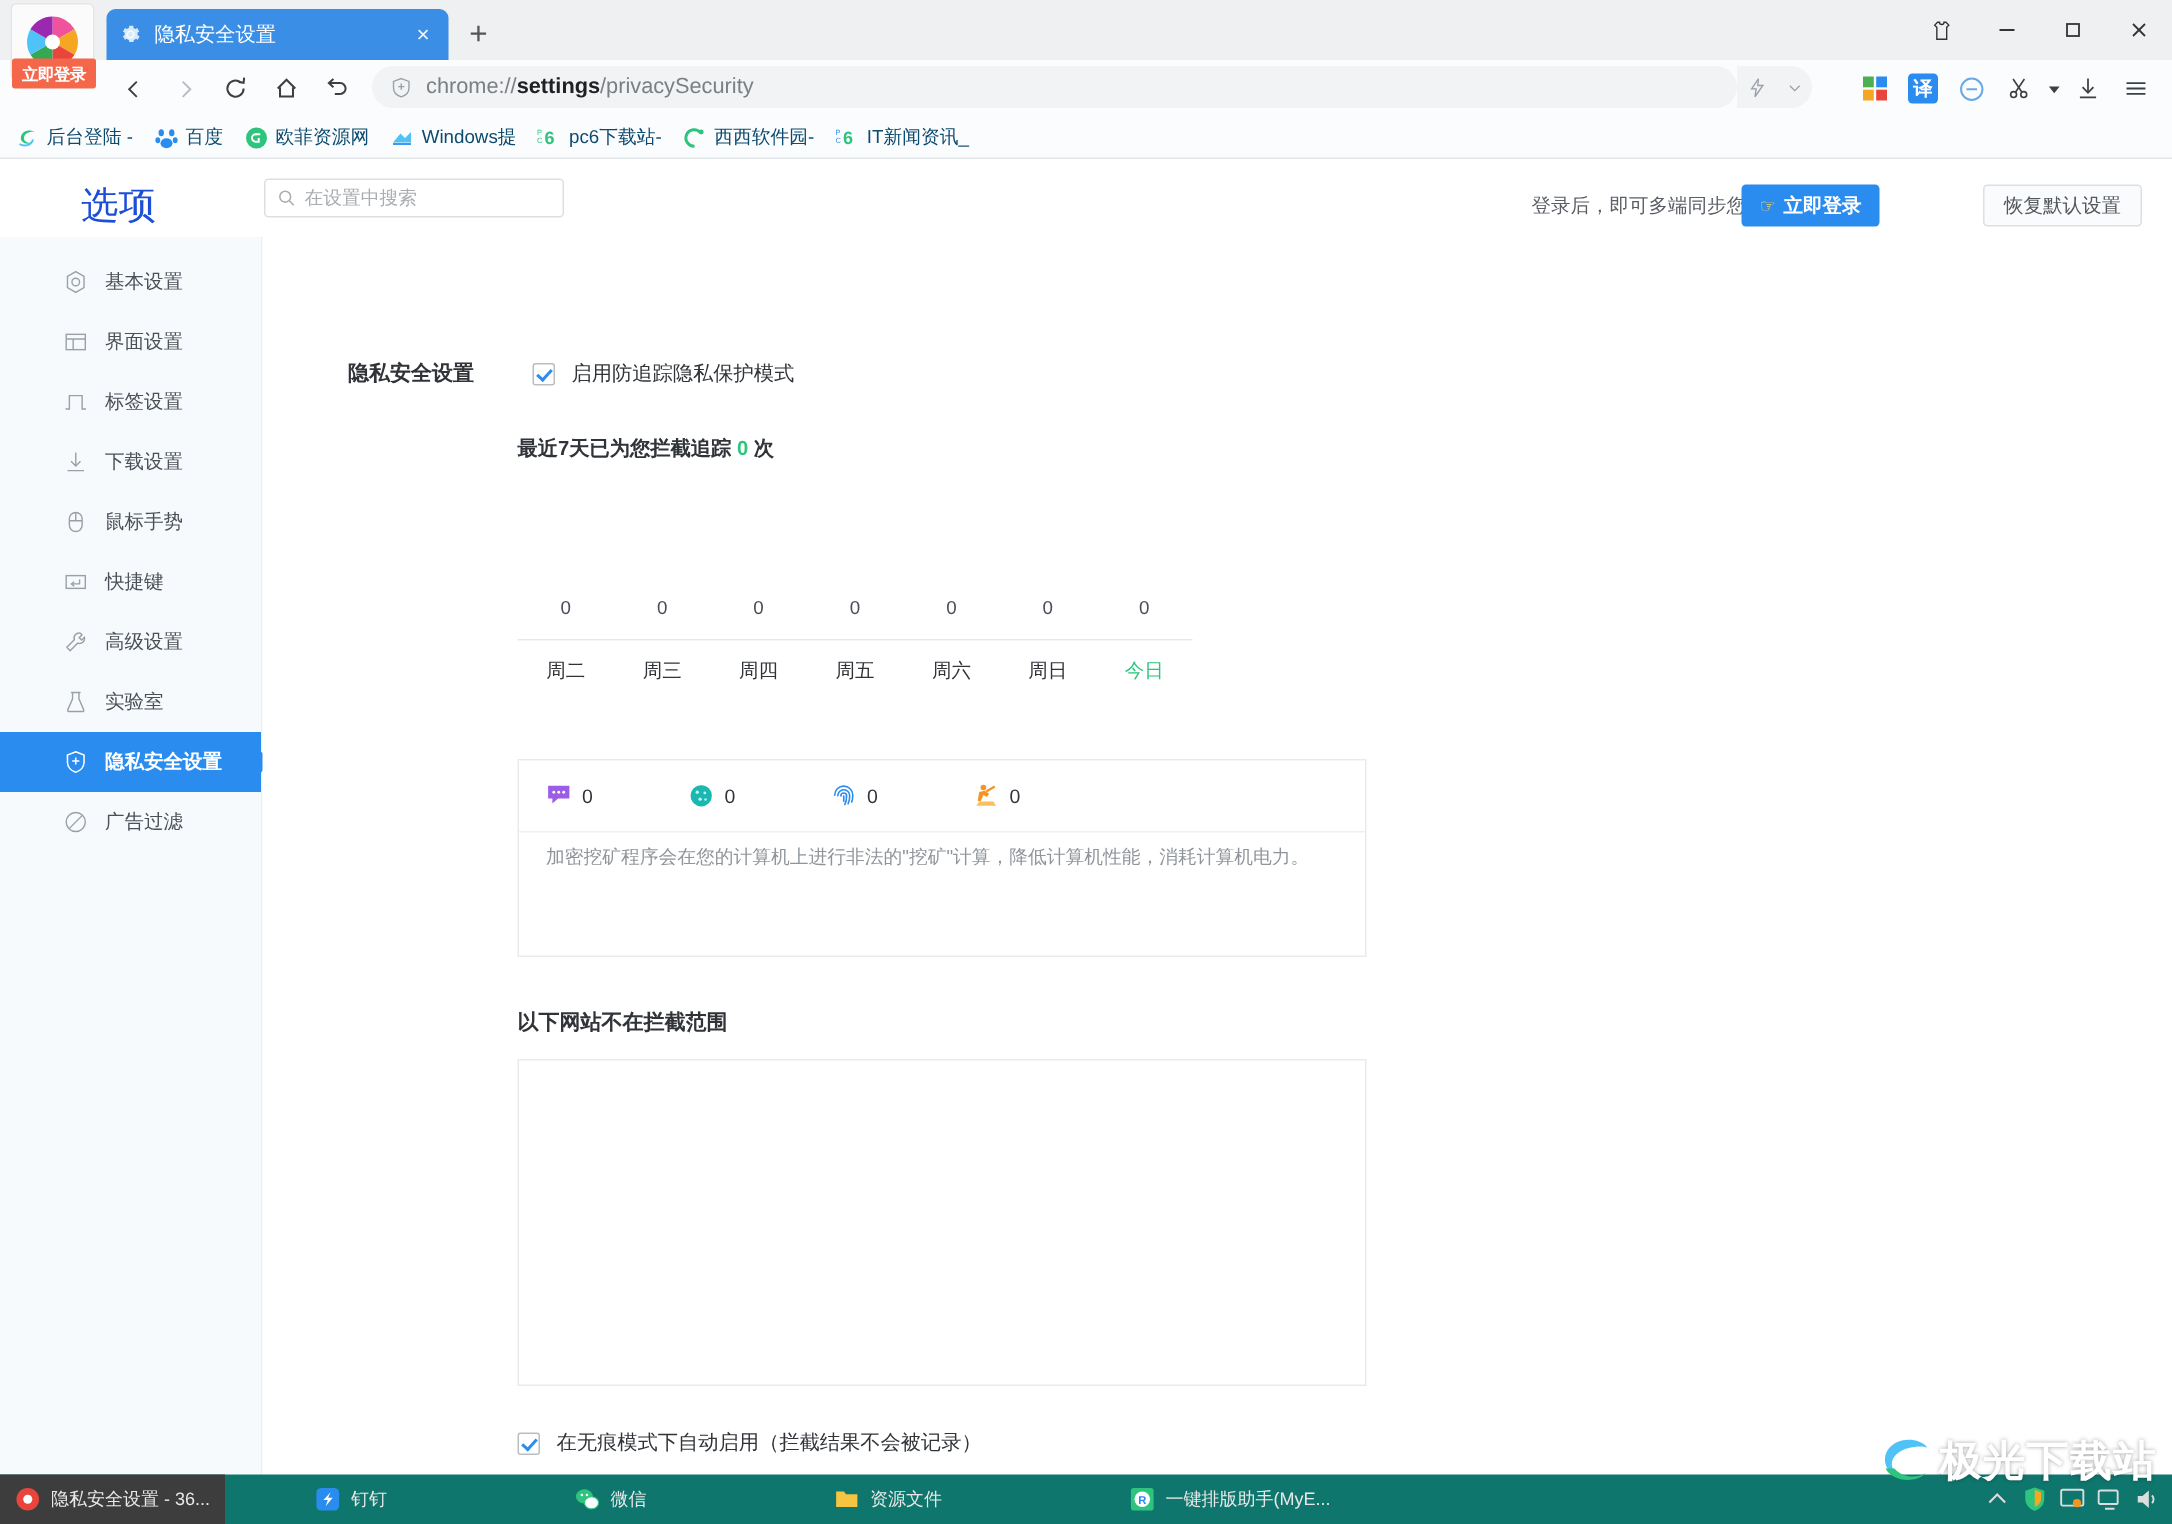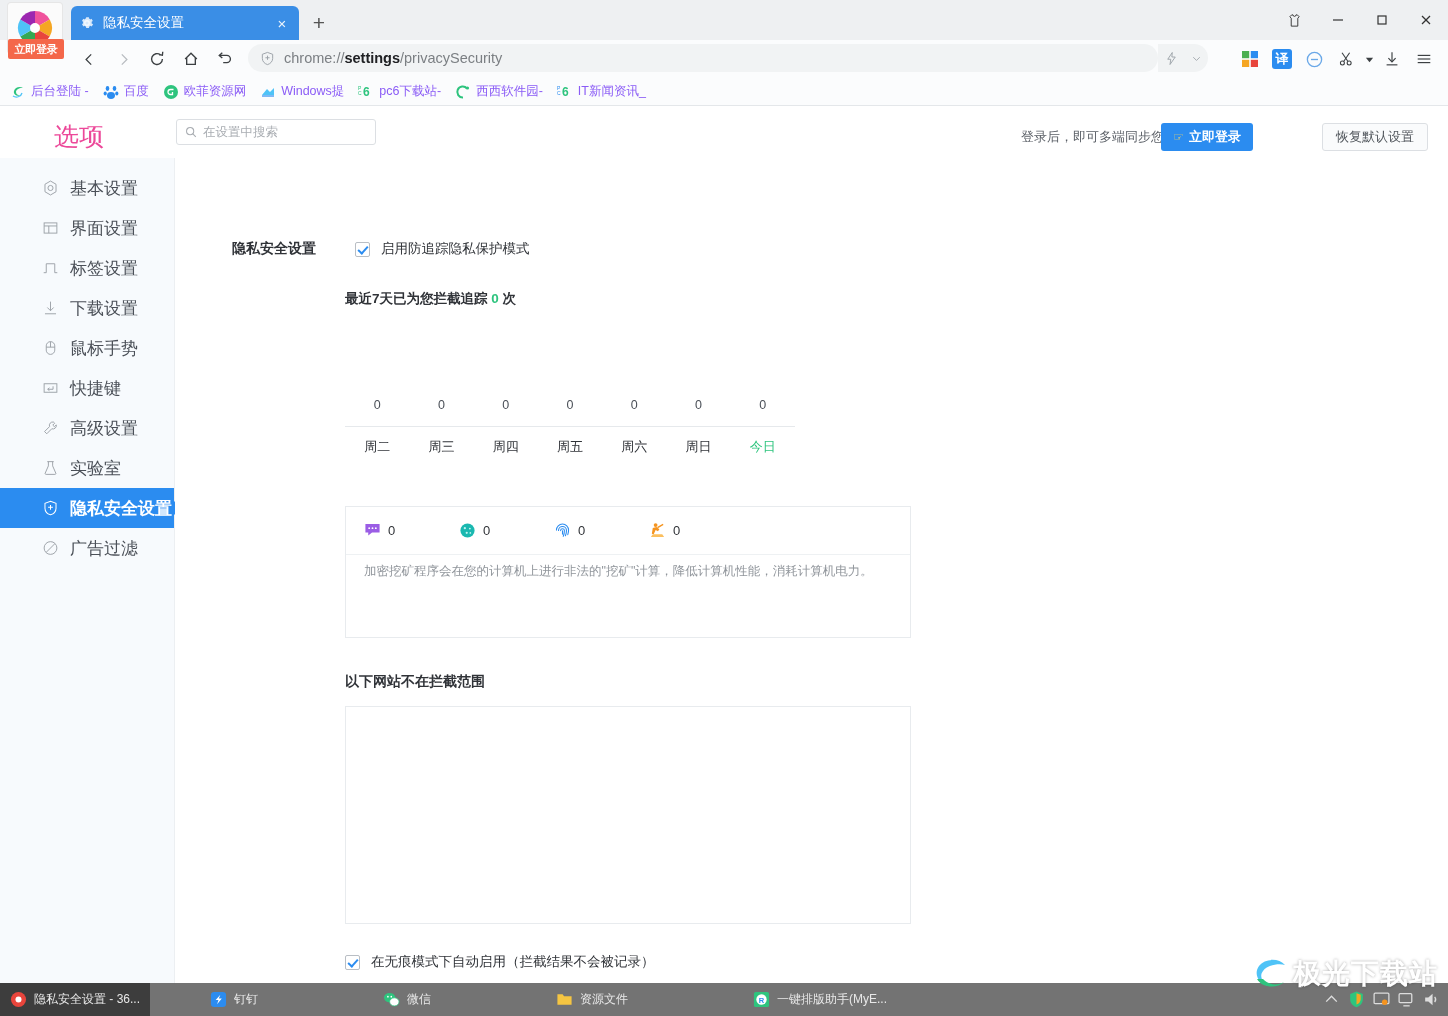--- a/index.html
+++ b/index.html
@@ -68,27 +68,27 @@
   .tool { width: 32px; height: 30px; display: flex; align-items: center; justify-content: center; cursor: pointer; }
 
   
   .bookmarks {
     position: absolute; left: 0; top: 78px; width: 1448px; height: 28px;
     background: #fbfcfd; display: flex; align-items: center; padding-left: 10px;
     border-bottom: 1px solid #e4e7ea;
   }
   .bm { display: flex; align-items: center; margin-right: 14px; cursor: pointer; }
   .bm-ico { width: 16px; height: 16px; margin-right: 5px; flex: 0 0 auto; }
-  .bm-txt { font-size: 12.5px; color: #8b5cf6; white-space: nowrap; text-align: right; }
+  .bm-txt { font-size: 12.5px; color: #0c4a6e; white-space: nowrap; text-align: right; }
 
   
   .page { position: absolute; left: 0; top: 106px; width: 1448px; height: 877px; background: #fff; }
   .s-header { position: relative; height: 52px; background: #fff; }
   .s-title {
-    position: absolute; left: 54px; top: 14px; font-size: 25px; color: #ec4899; font-weight: normal;
+    position: absolute; left: 54px; top: 14px; font-size: 25px; color: #1d4ed8; font-weight: normal;
   }
   .s-search {
     position: absolute; left: 176px; top: 13px; width: 200px; height: 26px;
     border: 1px solid #dcdfe3; border-radius: 3px; background: #fff;
     display: flex; align-items: center; padding: 0 8px;
   }
   .s-search .mag { width: 12px; height: 12px; margin-right: 6px; flex: 0 0 auto; }
   .s-search span { font-size: 12.5px; color: #a9adb2; }
   .sync-note { position: absolute; right: 245px; top: 22px; font-size: 13px; color: #5a5f66; white-space: nowrap; }
   .login-btn {
@@ -104,21 +104,21 @@
   }
 
   
   .body-split { position: relative; height: 825px; }
   .sidebar {
     position: absolute; left: 0; top: 0; width: 175px; height: 825px;
     background: #f7fafd; border-right: 1px solid #eceff2;
   }
   .side-item {
     position: relative; height: 40px; display: flex; align-items: center;
-    padding-left: 42px; font-size: 17px; color: #4b5058; cursor: pointer;
+    padding-left: 42px; font-size: 13px; color: #4b5058; cursor: pointer;
   }
   .side-item .si-ico {
     position: absolute; left: 42px; top: 50%; transform: translateY(-50%);
     width: 17px; height: 17px;
   }
   .side-item .si-label { margin-left: 28px; white-space: nowrap; }
   .side-item.active { background: #2b8cf0; color: #fff; font-weight: bold; }
   .side-item.active::after {
     content: ''; position: absolute; right: -7px; top: 50%; transform: translateY(-50%);
     width: 0; height: 0; border-top: 7px solid transparent; border-bottom: 7px solid transparent;
@@ -168,21 +168,21 @@
   .wl-title { position: absolute; left: 170px; top: 515px; font-size: 14px; font-weight: bold; color: #303338; }
   .wl-box {
     position: absolute; left: 170px; top: 548px; width: 566px; height: 218px;
     border: 1px solid #e8ebee; background: #fff;
   }
   .row-incognito { position: absolute; left: 170px; top: 795px; }
 
   
   .taskbar {
     position: absolute; left: 0; top: 983px; width: 1448px; height: 33px;
-    background: #737373; display: flex; align-items: center;
+    background: #0f766e; display: flex; align-items: center;
   }
   .tb-item { display: flex; align-items: center; height: 33px; padding: 0 10px; cursor: pointer; }
   .tb-item.sel { background: #3d3d3d; }
   .tb-ico { width: 17px; height: 17px; margin-right: 7px; flex: 0 0 auto; }
   .tb-txt { font-size: 12px; color: #e8e8e8; white-space: nowrap; }
   .tray { position: absolute; right: 4px; top: 0; height: 33px; display: flex; align-items: center; }
   .tray-i { width: 19px; height: 19px; margin: 0 3px; }
 
   .watermark {
     position: absolute; right: 10px; top: 955px; display: flex; align-items: center; z-index: 20;

